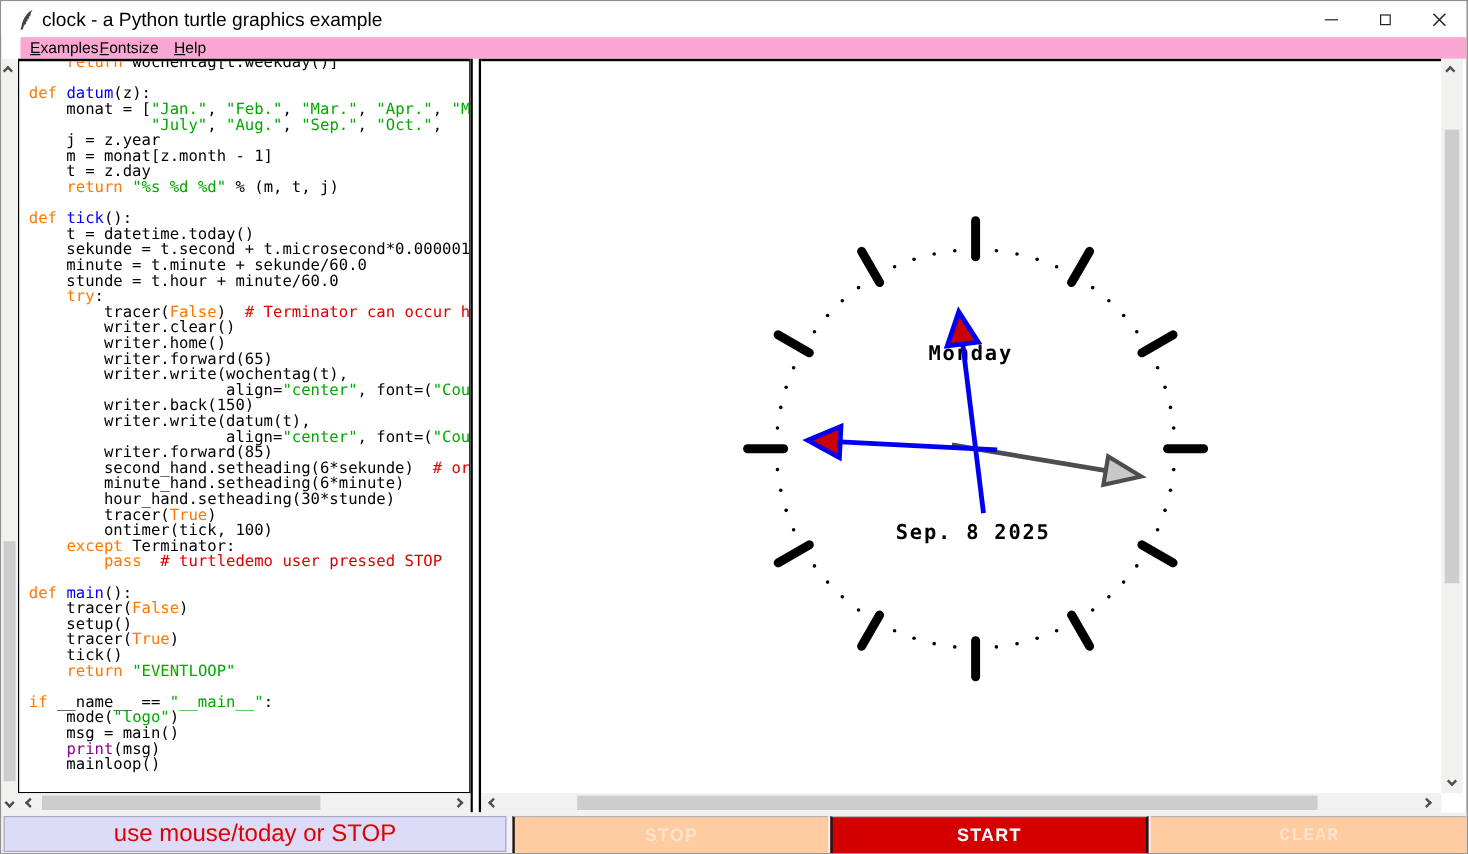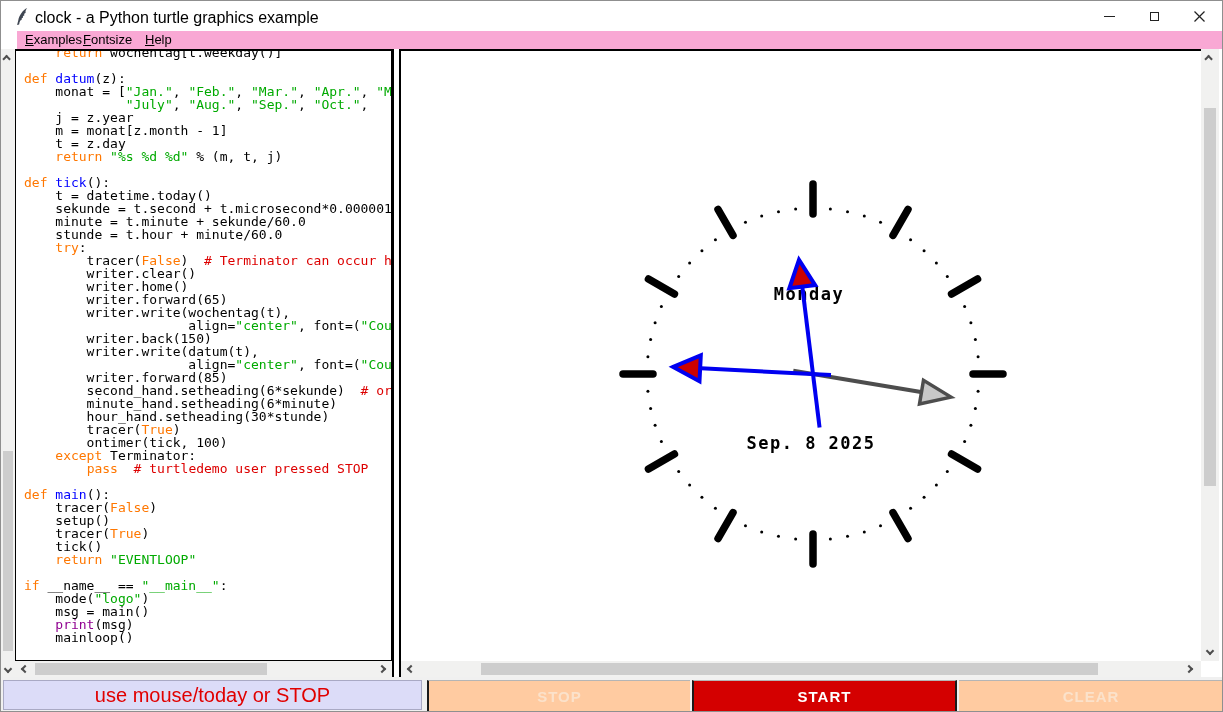--- a/index.html
+++ b/index.html
@@ -41,21 +41,21 @@
   .canvas svg{position:absolute;left:0;top:0;}
   
   .bottombar{position:absolute;left:0;top:676px;width:1223px;height:36px;background:#f0f0f0;border-bottom:2px solid #111;}
   .statusbox{position:absolute;left:2px;top:3px;width:419px;height:30px;background:#dcdcf8;
     border:1px solid #a9a9c4;display:flex;align-items:center;justify-content:center;
     font-size:20px;color:#e10000;}
   .demo-btn{position:absolute;top:3px;height:31px;display:flex;align-items:center;justify-content:center;
     font-weight:bold;font-size:15px;letter-spacing:1px;border-top:1px solid #b5b5b5;}
   .btn-start{left:426px;width:263px;background:#ffcba1;color:#fbe2cb;border-left:2px solid #1a1a1a;}
   .btn-stop{left:691px;width:265px;background:#d40000;color:#ffffff;border-left:2px solid #1a1a1a;border-right:2px solid #1a1a1a;}
-  .btn-clear{left:958px;width:264px;background:#ffcba1;color:#fbe2cb;}
+  .btn-clear{left:958px;width:264px;background:#ffcba1;color:#fbe2cb;font-family:Liberation Mono, monospace;}
 </style>
 </head>
 <body>
 
 <div class="window">
 
   <div class="titlebar">
     <span class="app-icon">
       <svg viewBox="0 0 16 20" width="15" height="19">
         <path d="M13 1 C8.5 3 4.5 8.5 3.4 14.5 L2.2 19 L4.4 18.4 C5.1 14.6 5.9 13.6 7.2 13.9 C6.7 12.4 7.3 11.2 8.6 11.4 C8 9.9 8.8 8.7 10 8.9 C9.4 7.4 10.2 6.1 11.3 6.2 C10.8 4.3 11.9 2.5 13 1 Z" fill="#3f4652"></path>

